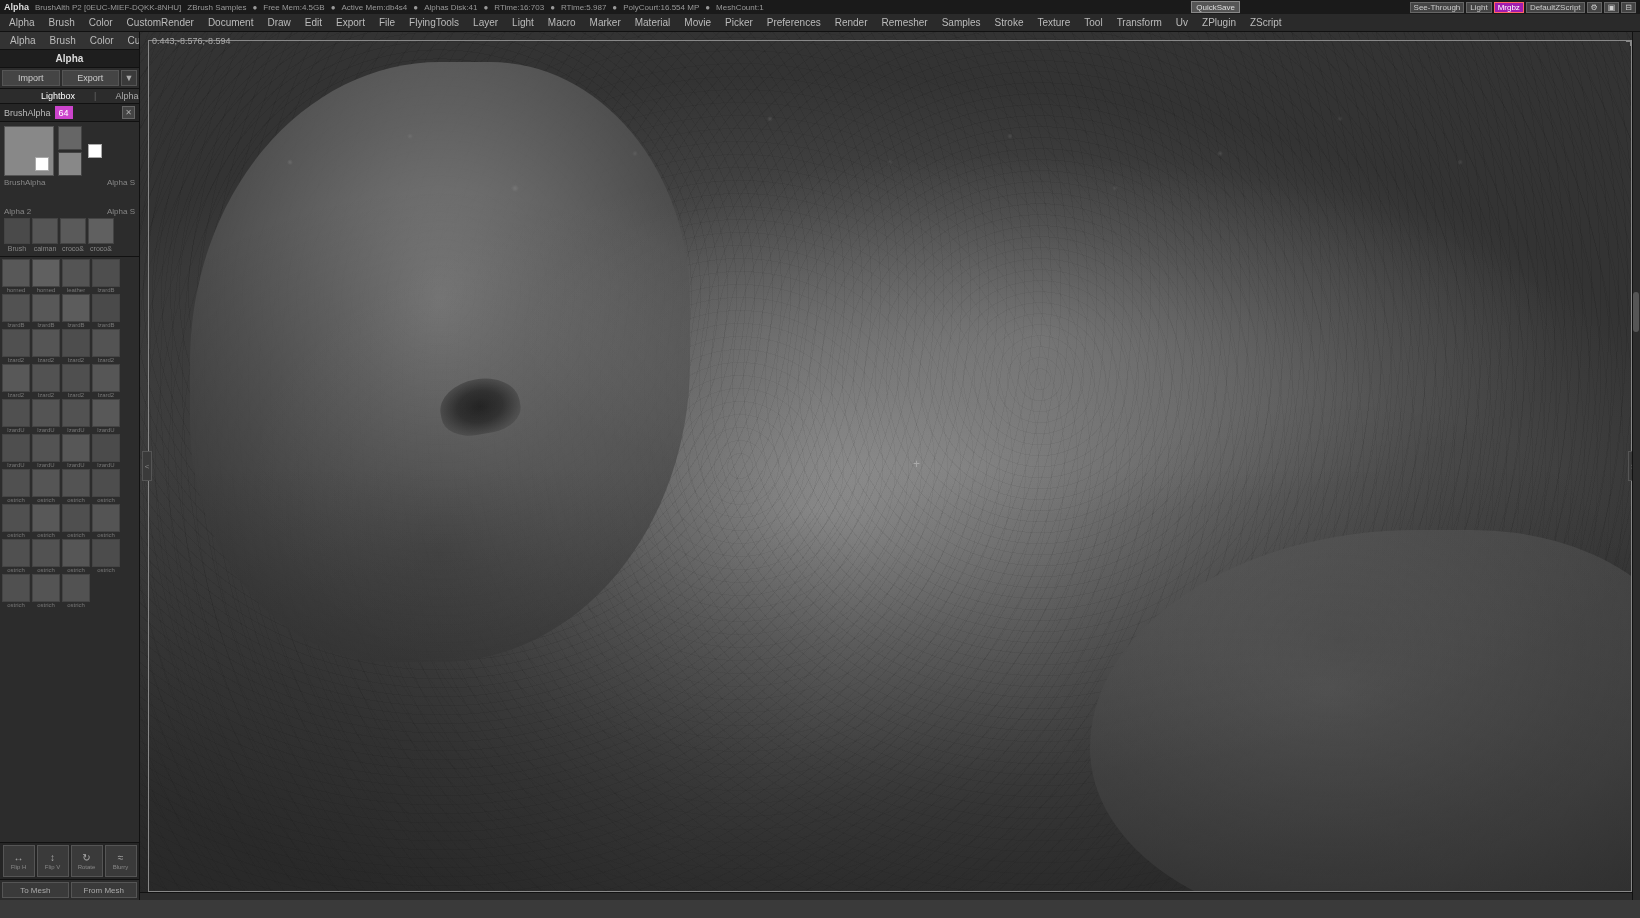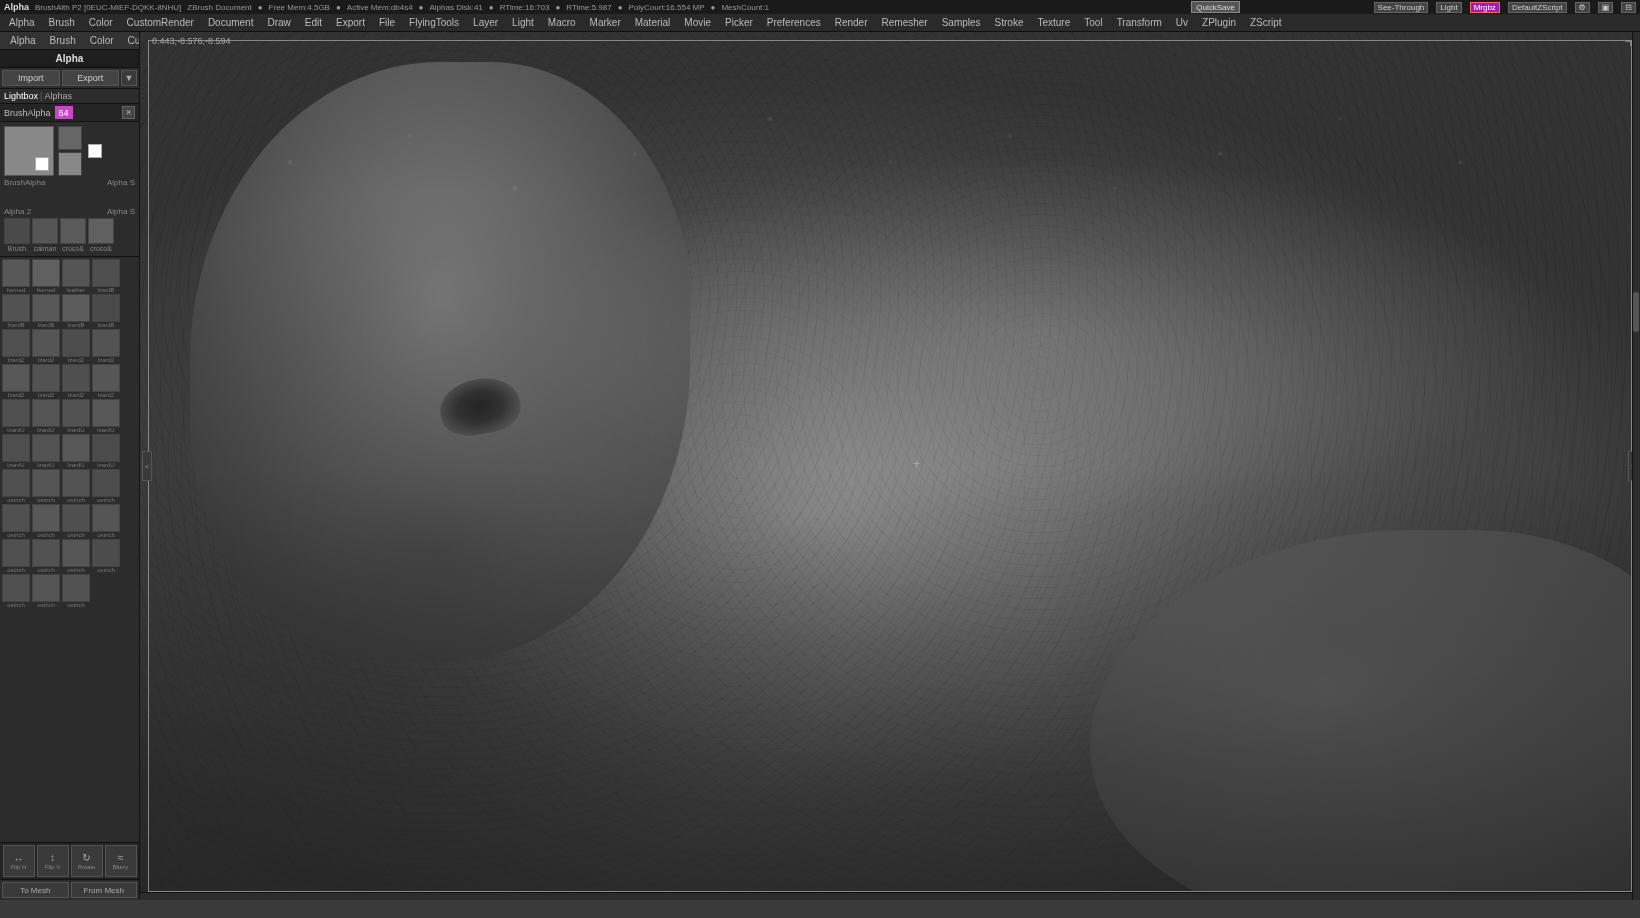--- a/index.html
+++ b/index.html
@@ -46,21 +46,21 @@
       padding: 0 4px;
       cursor: pointer;
       height: 12px;
       display: flex;
       align-items: center;
     }
     #top-bar .top-right-btns {
       position: absolute;
       right: 4px;
       display: flex;
-      gap: 8px;
+      gap: 2px;
       align-items: center;
     }
     #top-bar .top-right-btns span {
       background: #444;
       border: 1px solid #666;
       color: #ccc;
       font-size: 8px;
       padding: 0 3px;
       height: 11px;
       display: flex;
@@ -180,21 +180,22 @@
       align-items: center;
       padding: 2px 4px;
       background: #2c2c2c;
       gap: 4px;
       font-size: 9px;
       color: #aaa;
       border-bottom: 1px solid #111;
     }
     #lightbox-row .lb-tabs {
       display: flex;
-      gap: 2px;
+      gap: 19px;
+      margin-left: 37px;
     }
     #lightbox-row .lb-tab {
       cursor: pointer;
       color: #aaa;
       font-size: 9px;
     }
     #lightbox-row .lb-tab.active { color: #fff; }
 
     
     #brush-alpha-row {
@@ -637,21 +638,21 @@
       background: #2c2c2c;
       border-top: 1px solid #111;
     }
   </style>
 </head>
 <body>
 
 <div id="top-bar">
   <span class="app-title">Alpha</span>
   <span class="top-info">BrushAlth P2 [0EUC-MIEF-DQKK-8NHU]</span>
-  <span class="top-info">ZBrush Document</span>
+  <span class="top-info">ZBrush Samples</span>
   <span class="top-info">●</span>
   <span class="top-info">Free Mem:4.5GB</span>
   <span class="top-info">●</span>
   <span class="top-info">Active Mem:db4s4</span>
   <span class="top-info">●</span>
   <span class="top-info">Alphas Disk:41</span>
   <span class="top-info">●</span>
   <span class="top-info">RTime:16:703</span>
   <span class="top-info">●</span>
   <span class="top-info">RTime:5.987</span>

